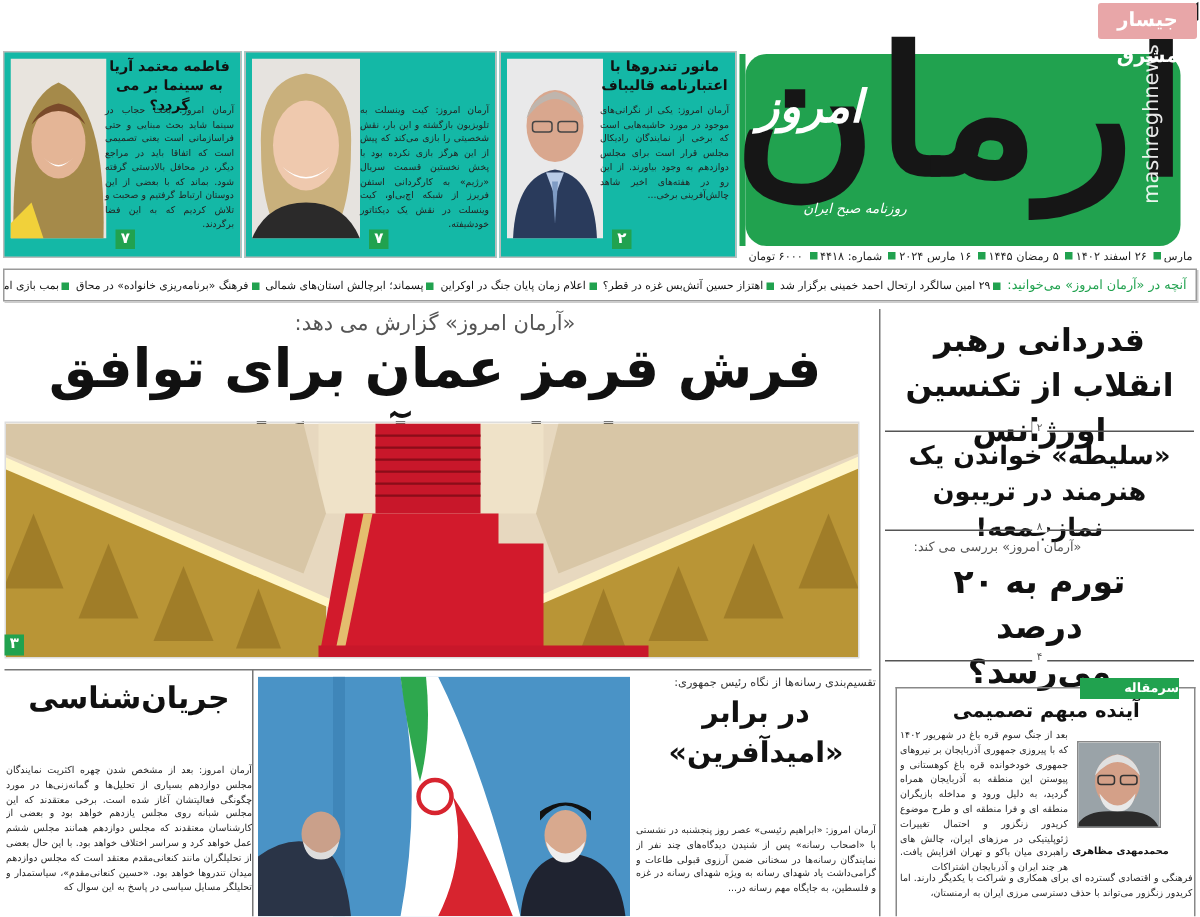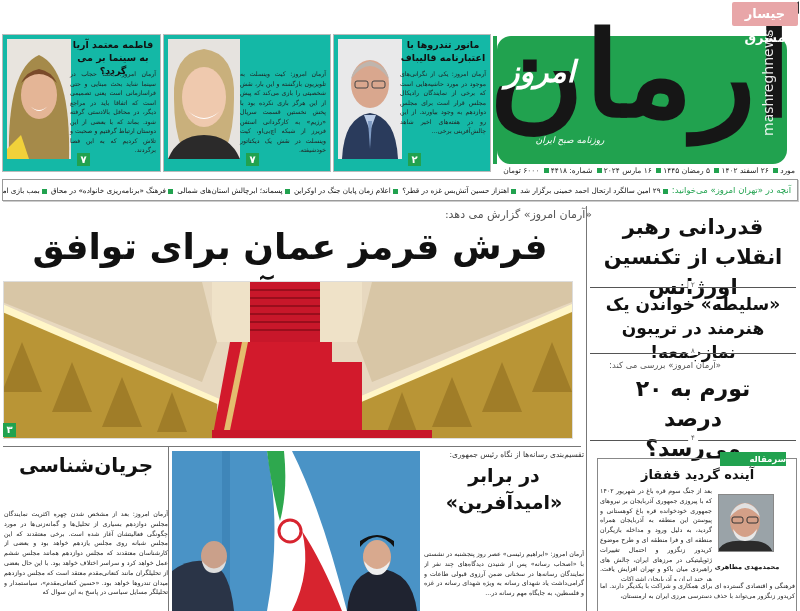--- a/index.html
+++ b/index.html
@@ -23,21 +23,21 @@
   .teaser .title { position: absolute; right: 4px; top: 3px; width: 86px; font-weight: bold; font-size: 9.5px; line-height: 13px; text-align: center; }
   .teaser .body { position: absolute; right: 4px; top: 34px; width: 86px; font-size: 6.2px; line-height: 9.5px; text-align: justify; color: #222; }
   .teaser .num { position: absolute; left: 74px; bottom: 5px; width: 13px; height: 13px; background: #21a24f; color: #fff; font-size: 10px; font-weight: bold; text-align: center; line-height: 13px; }
   .green-edge { left: 493px; top: 36px; width: 4px; height: 128px; background: #21a24f; }
 
   
   .ticker { left: 2px; top: 179px; width: 796px; height: 22px; border: 1px solid #9a9a9a; box-shadow: 1px 1px 0 #ccc; font-size: 7.2px; line-height: 20px; white-space: nowrap; overflow: hidden; padding-right: 6px; text-align: right; }
   .ticker .lead { color: #21a24f; font-size: 8.5px; }
 
   
-  .kicker-lead { left: 12px; top: 208px; width: 580px; font-size: 11px; color: #555; }
+  .kicker-lead { left: 0; top: 208px; width: 580px; text-align: center; font-size: 14px; color: #555; }
   .headline-lead { left: 0; top: 222px; width: 580px; text-align: center; font-family: "DejaVu Sans", sans-serif; font-weight: bold; font-size: 36px; line-height: 50px; color: #111; letter-spacing: -1px; }
   .lead-photo { left: 3px; top: 281px; width: 570px; height: 158px; overflow: hidden; border: 1px solid #ddd; }
   .photo-num { left: 3px; top: 423px; width: 13px; height: 14px; background: #21a24f; color: #fff; font-size: 10px; font-weight: bold; text-align: center; line-height: 14px; }
   .vrule { background: #777; }
 
   
   .rc-head { left: 590px; width: 206px; text-align: center; font-weight: bold; color: #111; }
   .rc-sep { left: 590px; width: 206px; height: 1px; background: #555; }
   .rc-sep span { position: absolute; left: 50%; top: -6px; transform: translateX(-50%); background: #fff; padding: 0 3px; font-size: 7px; color: #555; }
   .rc-kicker { left: 562px; width: 206px; text-align: center; font-size: 8.5px; color: #555; }
@@ -65,21 +65,21 @@
 
 <div class="abs masthead"></div>
 <div class="abs green-edge"></div>
 <div class="abs logo-main">آرمان</div>
 <div class="abs logo-sub">امروز</div>
 <div class="abs logo-tag">روزنامه صبح ایران</div>
 <div class="abs watermark-vert">mashreghnews</div>
 <div class="abs watermark-badge">جیسار مشرق</div>
 
 <div class="abs dateline">
-  <span>مورد</span><span class="sq"></span>
+  <span>مارس</span><span class="sq"></span>
   <span>۲۶ اسفند ۱۴۰۲</span><span class="sq"></span>
   <span>۵ رمضان ۱۴۴۵</span><span class="sq"></span>
   <span>۱۶ مارس ۲۰۲۴</span><span class="sq"></span>
   <span>شماره: ۴۴۱۸</span><span class="sq"></span>
   <span>۶۰۰۰ تومان</span>
 </div>
 
 <div class="abs teaser" style="left:333px;width:158px;">
   <svg class="photo" viewBox="0 0 64 120">
     <rect width="64" height="120" fill="#e9e9ea"></rect>
@@ -116,21 +116,21 @@
     <path d="M14 44 Q32 26 50 44 Q44 32 32 30 Q20 32 14 44Z" fill="#7a4a2a"></path>
     <path d="M22 66 Q32 76 42 66 Q36 72 32 72 Q28 72 22 66Z" fill="#fff"></path>
     <path d="M0 110 L14 96 L22 120 L0 120Z" fill="#f1d13a"></path>
   </svg>
   <div class="title">فاطمه معتمد آریا به سینما بر می گردد؟</div>
   <div class="body">آرمان امروز: بحث حجاب در سینما شاید بحث مبنایی و حتی فراسازمانی است یعنی تصمیمی است که اتفاقا باید در مراجع دیگر، در محافل بالادستی گرفته شود. بماند که با بعضی از این دوستان ارتباط گرفتیم و صحبت و تلاش کردیم که به این فضا برگردند.</div>
   <div class="num">۷</div>
 </div>
 
 <div class="abs ticker">
-  <span class="lead">آنچه در «تهران امروز» می‌خوانید:</span>
+  <span class="lead">آنچه در «آرمان امروز» می‌خوانید:</span>
   <span class="sq"></span><span>۲۹ امین سالگرد ارتحال احمد خمینی برگزار شد</span>
   <span class="sq"></span><span>اهتزاز حسین آتش‌بس غزه در قطر؟</span>
   <span class="sq"></span><span>اعلام زمان پایان جنگ در اوکراین</span>
   <span class="sq"></span><span>پسماند؛ ابرچالش استان‌های شمالی</span>
   <span class="sq"></span><span>فرهنگ «برنامه‌ریزی خانواده» در محاق</span>
   <span class="sq"></span><span>بمب بازی امین حیایی در کوکتل مولوتف و...</span>
 </div>
 
 <div class="abs kicker-lead">«آرمان امروز» گزارش می دهد:</div>
 <div class="abs headline-lead">فرش قرمز عمان برای توافق ایران و آمریکا</div>
@@ -183,21 +183,21 @@
     <span>۸</span>
   </div>
 <div class="abs rc-kicker" style="top:360px;">«آرمان امروز» بررسی می کند:</div>
 <div class="abs rc-head" style="top:374px;font-size:22px;line-height:30px;padding:0 30px;">تورم به ۲۰ درصد می‌رسد؟</div>
 <div class="abs rc-sep" style="top:440px;">
     <span>۴</span>
   </div>
 
 <div class="abs ed-box"></div>
 <div class="abs ed-label">سرمقاله</div>
-<div class="abs ed-title">آینده گردید قفقاز</div>
+<div class="abs ed-title">آینده مبهم تصمیمی</div>
 <div class="abs ed-photo">
   <svg width="56" height="58" viewBox="0 0 56 58">
     <rect width="56" height="58" fill="#9aa3a8"></rect>
     <ellipse cx="28" cy="26" rx="15" ry="18" fill="#d4a088"></ellipse>
     <path d="M13 22 Q28 4 43 22 Q40 10 28 8 Q16 10 13 22Z" fill="#e0e0e0"></path>
     <path d="M16 34 Q28 50 40 34 Q38 46 28 46 Q18 46 16 34Z" fill="#e8e8e8"></path>
     <rect x="15" y="22" width="11" height="6" rx="2" fill="none" stroke="#333" stroke-width="1"></rect>
     <rect x="30" y="22" width="11" height="6" rx="2" fill="none" stroke="#333" stroke-width="1"></rect>
     <path d="M0 58 Q4 44 28 46 Q52 44 56 58Z" fill="#2b2b2b"></path>
   </svg>

